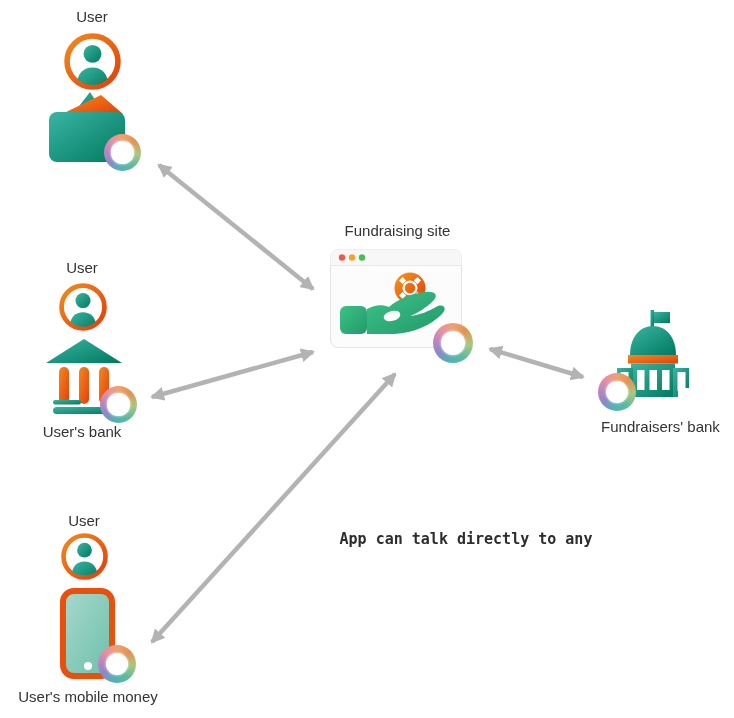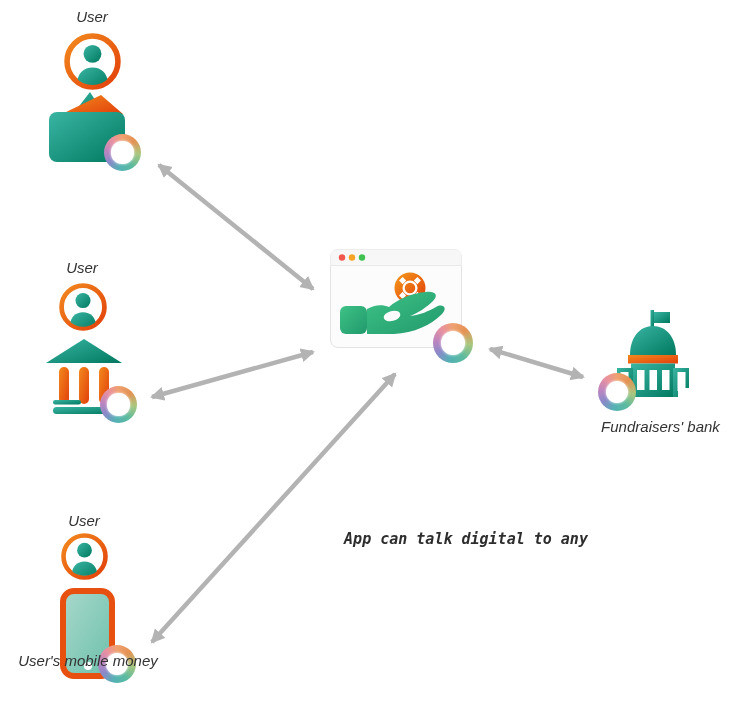--- a/index.html
+++ b/index.html
@@ -1,18 +1,18 @@
 <!DOCTYPE html>
 <html><head>
 <meta charset="utf-8">
 <style>
   html,body { margin:0; padding:0; background:#ffffff; }
   .stage {
     position:relative; width:734px; height:718px; background:#ffffff;
-    font-family:"Liberation Sans", sans-serif; overflow:hidden;font-style:italic;
+    font-family:"Liberation Sans", sans-serif; overflow:hidden;
   }
   .lbl {
     position:absolute; color:#333333; font-size:15px; line-height:17px;
     text-align:center; white-space:nowrap;
   }
   .mono-note {
     position:absolute; left:318px; top:489px; width:296px;
     font-family:"DejaVu Sans Mono", monospace; font-size:15px; font-weight:bold;
     color:#2d2d2d; line-height:20px; text-align:center; white-space:pre;
   }
@@ -156,39 +156,41 @@
   <div class="op-ring" style="left:104px; top:134px; width:37px; height:37px;"></div>
 
   <div class="lbl" style="left:42px; top:259px; width:80px;">User</div>
   <svg class="abs" style="left:59px; top:283px;" width="48" height="48">
       <use href="#sym-user"></use>
     </svg>
   <svg class="abs" style="left:45px; top:337px;" width="78" height="77">
       <use href="#sym-bank"></use>
     </svg>
   <div class="op-ring" style="left:100px; top:386px; width:37px; height:37px;"></div>
+  <div class="lbl" style="left:12px; top:423px; width:140px;">User's bank</div>
 
   <div class="lbl" style="left:44px; top:512px; width:80px;">User</div>
   <svg class="abs" style="left:61px; top:533px;" width="47" height="47">
       <use href="#sym-user"></use>
     </svg>
   <svg class="abs" style="left:59px; top:587px;" width="57" height="93">
       <use href="#sym-phone"></use>
     </svg>
   <div class="op-ring" style="left:98px; top:645px; width:38px; height:38px;"></div>
-  <div class="lbl" style="left:0px; top:652px; width:176px;">User's mobile money</div>
+  <div class="lbl" style="left:0px; top:688px; width:176px;">User's mobile money</div>
 
+  <div class="lbl" style="left:325px; top:222px; width:145px;">Fundraising site</div>
   <svg class="abs" style="left:330px; top:249px;" width="132" height="99">
       <use href="#sym-browser"></use>
     </svg>
   <div class="op-ring" style="left:433px; top:323px; width:40px; height:40px;"></div>
 
   <svg class="abs" style="left:617px; top:310px;" width="72" height="88">
       <use href="#sym-capitol"></use>
     </svg>
   <div class="op-ring" style="left:598px; top:373px; width:38px; height:38px;"></div>
   <div class="lbl" style="left:583px; top:418px; width:155px;">Fundraisers' bank</div>
 
   <div class="mono-note">
-    <div>App can talk digital to any</div>
+    <div>App can talk directly to any</div>
   </div>
 
 </div>
 
 </body></html>

